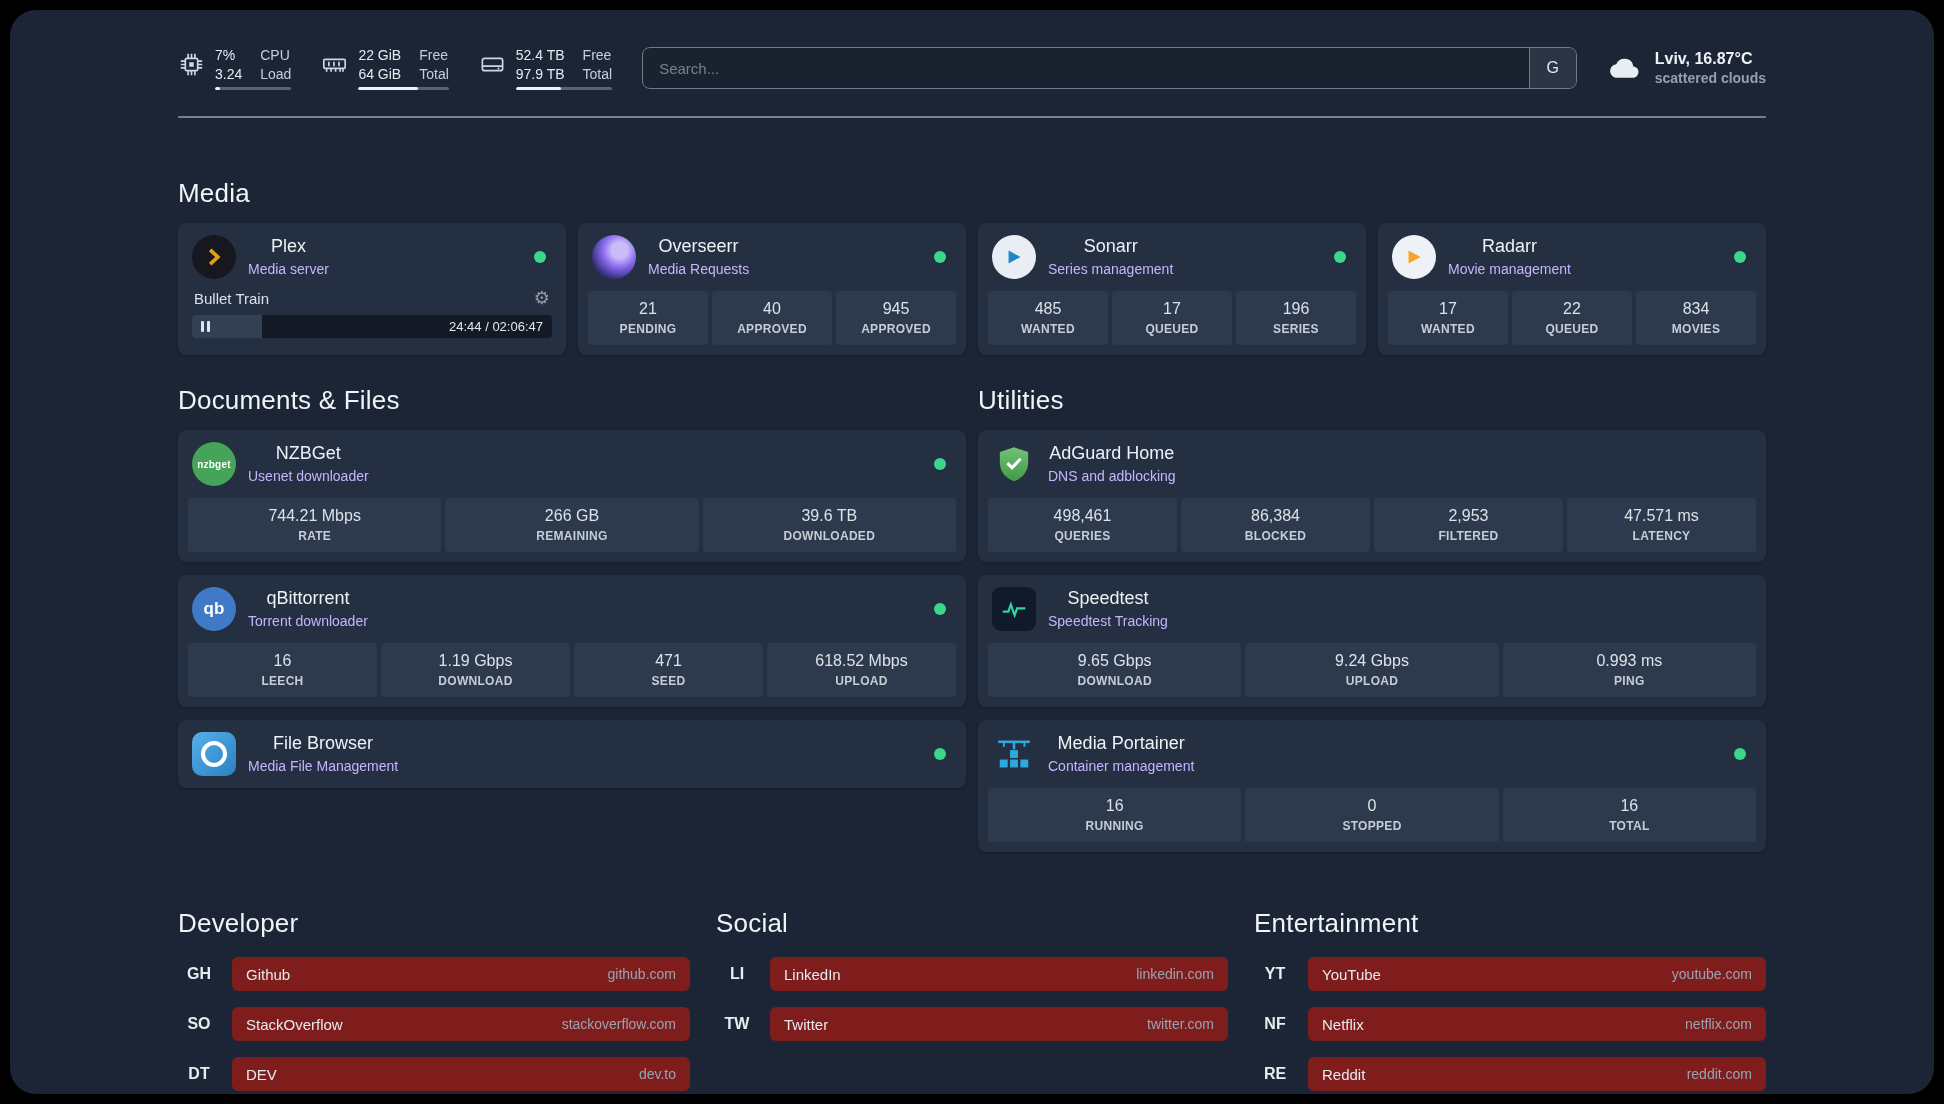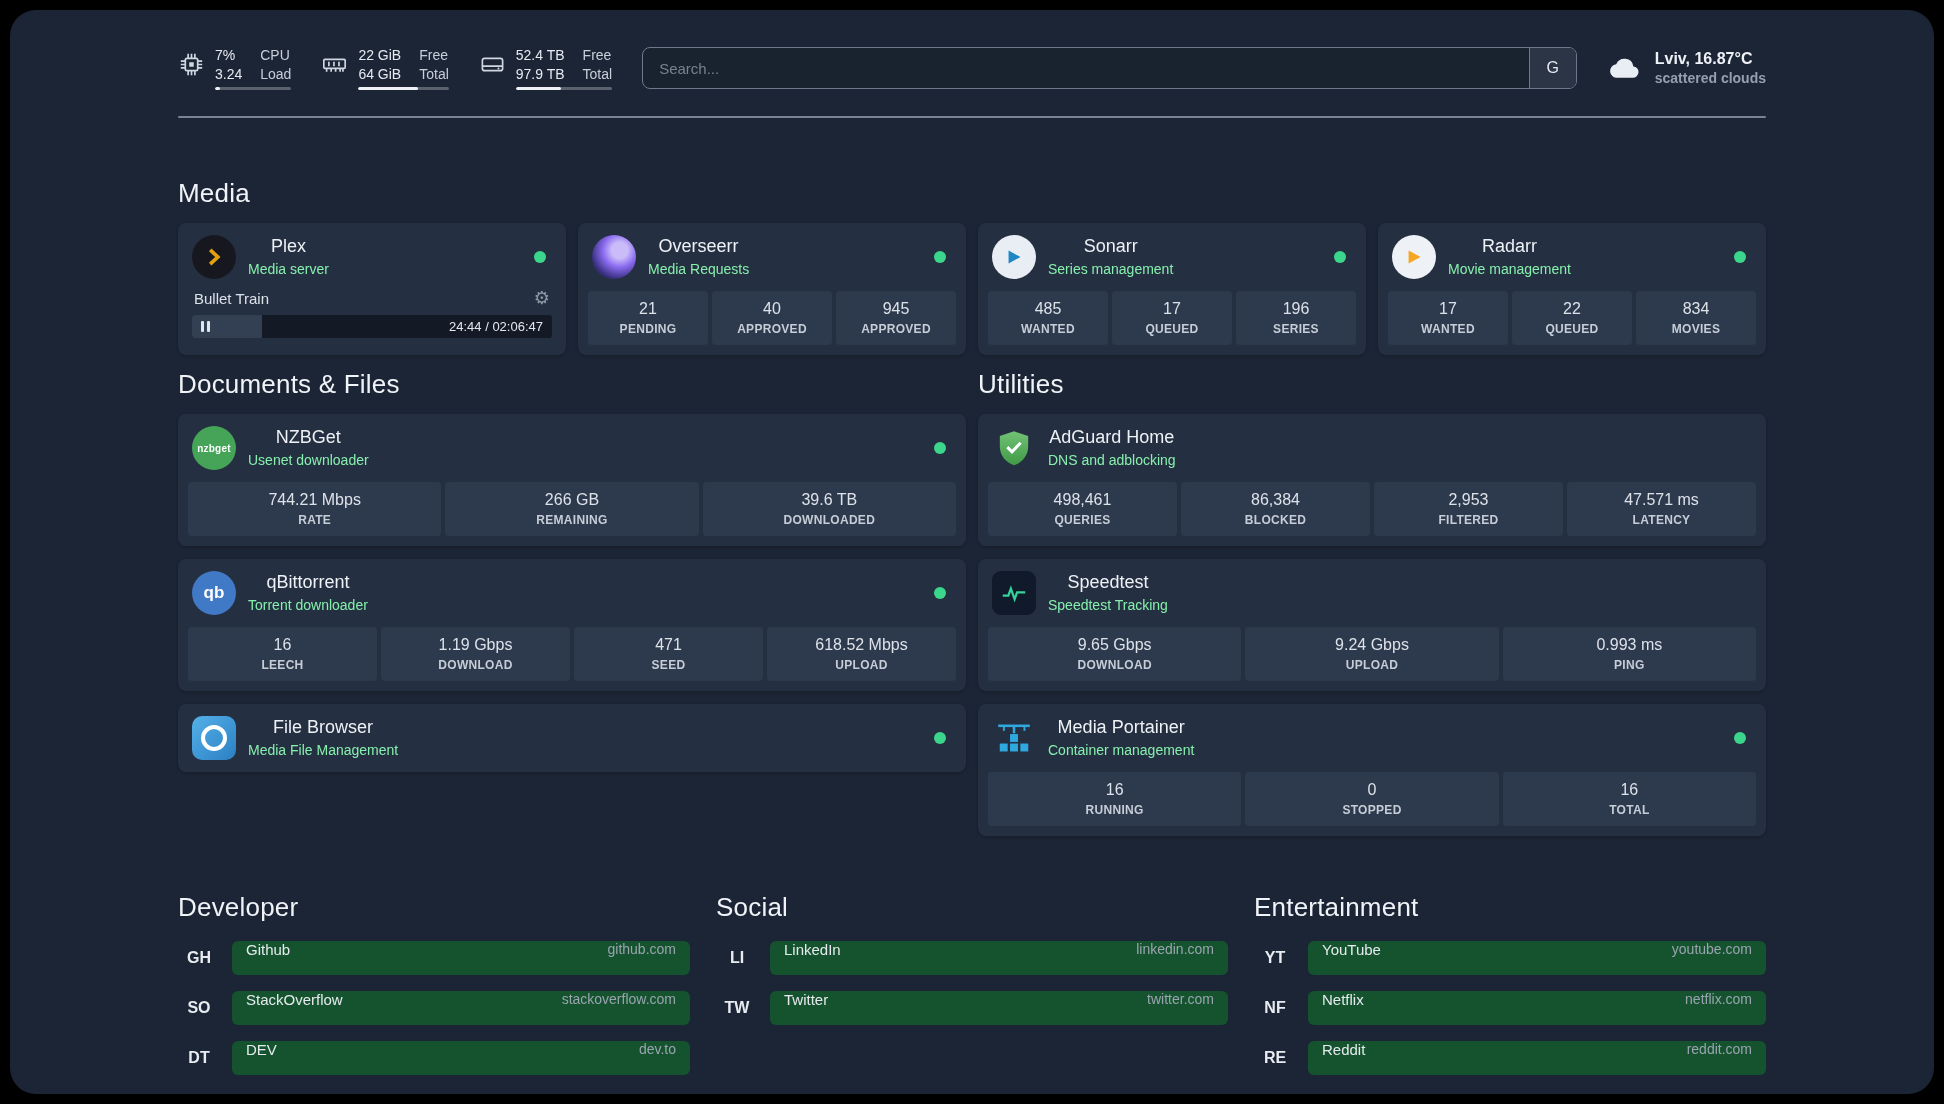--- a/index.html
+++ b/index.html
@@ -38,31 +38,31 @@
   .weather-txt{display:flex;flex-direction:column;line-height:1.3;}
   .weather-loc{font-size:16px;color:#eef1f6;}
   .weather-cond{font-size:14px;color:#94a0ae;}
 
   .divider{height:2px;background:rgba(198,208,220,0.55);margin-top:24px;border-radius:1px;}
 
   
   .section-title{font-size:26px;font-weight:500;color:#f0f3f7;letter-spacing:0.2px;}
   .mt-media{margin-top:60px;margin-bottom:14px;}
   .media-grid{display:grid;grid-template-columns:repeat(4,1fr);gap:12px;}
-  .two-col{display:grid;grid-template-columns:1fr 1fr;gap:12px;margin-top:14px;align-items:start;}
+  .two-col{display:grid;grid-template-columns:1fr 1fr;gap:12px;margin-top:30px;align-items:start;}
   .col-title{margin-bottom:14px;}
   .card-stack{display:flex;flex-direction:column;gap:13px;}
 
   .card{background:#252f42;border-radius:8px;padding:10px;box-shadow:0 1px 3px rgba(0,0,0,0.25);}
   .card-head{display:flex;align-items:center;gap:12px;padding:2px 4px;cursor:pointer;}
   .icon{width:44px;height:44px;flex:none;display:flex;align-items:center;justify-content:center;}
   .icon svg{display:block;}
   .tbox{display:flex;flex-direction:column;line-height:1.2;}
   .tname{font-size:18px;font-weight:500;color:#eef1f5;text-align:center;}
-  .tsub{font-size:14px;color:#86efac;margin-top:3px;}
+  .tsub{font-size:14px;color:#c4b5fd;margin-top:3px;}
   .dot{width:12px;height:12px;border-radius:50%;background:#3bd68c;margin-left:auto;margin-right:6px;flex:none;}
 
   .stats{display:flex;gap:4px;margin-top:10px;}
   .stat{flex:1;background:#2d394d;border-radius:4px;padding:8px 4px;text-align:center;line-height:1.25;}
   .stat .v{font-size:16px;color:#dde2e9;}
   .stat .l{font-size:12px;font-weight:700;color:#c6cdd7;margin-top:3px;letter-spacing:0.3px;}
 
   
   .player{margin-top:4px;padding:0 4px;}
   .ptitle-row{display:flex;align-items:center;justify-content:space-between;padding:4px 2px 2px 2px;}
@@ -87,22 +87,22 @@
   .ic-fb{background:linear-gradient(135deg,#55b1e9,#2b7fc3);border-radius:10px;}
   .fb-ring{width:18px;height:18px;border:4px solid #fff;border-radius:50%;display:block;}
   .ic-speed{background:#101a2b;border-radius:9px;}
 
   
   .bm-section{margin-top:56px;padding-bottom:30px;}
   .bm-grid{display:grid;grid-template-columns:1fr 1fr 1fr;gap:26px;}
   .bm-title{margin-bottom:18px;}
   .bm-row{display:flex;align-items:center;gap:12px;margin-bottom:16px;}
   .bm-abbr{width:42px;text-align:center;font-size:16px;font-weight:700;color:#e8ecf1;flex:none;}
-  .bm-bar{flex:1;display:flex;justify-content:space-between;
-    background:#14532d;border-radius:6px;height:34px;padding:0 14px;cursor:pointer;}
+  .bm-bar{flex:1;display:flex;align-items:center;justify-content:space-between;
+    background:#7f1d1d;border-radius:6px;height:34px;padding:0 14px;cursor:pointer;}
   .bm-name{font-size:15px;color:#e6eaef;}
   .bm-domain{font-size:14px;color:#9aa4b1;}
 </style>
 </head>
 <body>
 
 <div class="screen">
 <div class="page">
 
   <div class="topbar">

